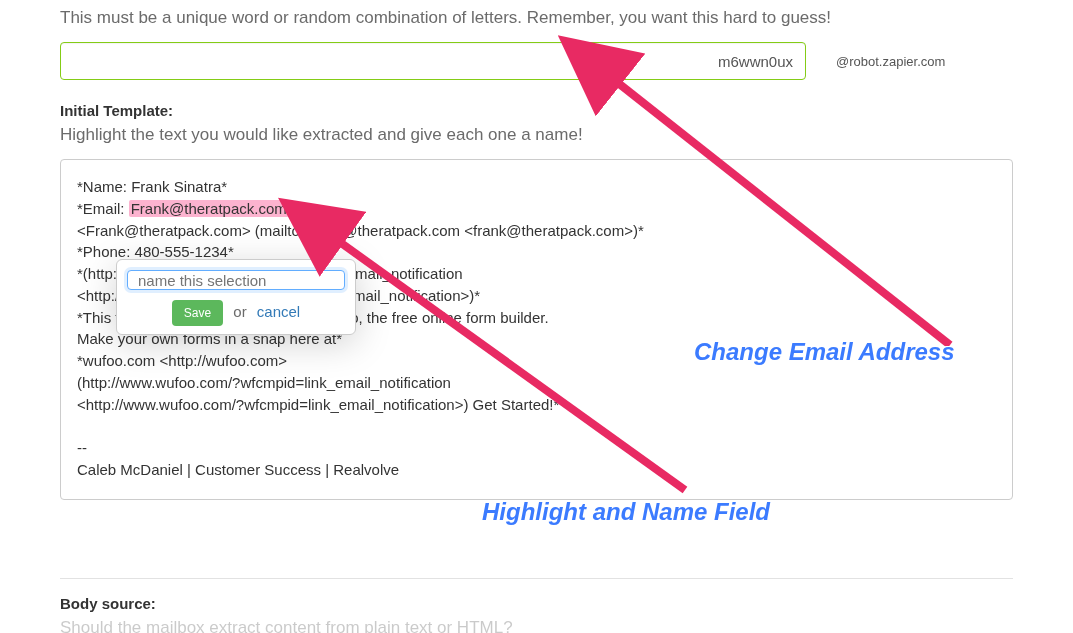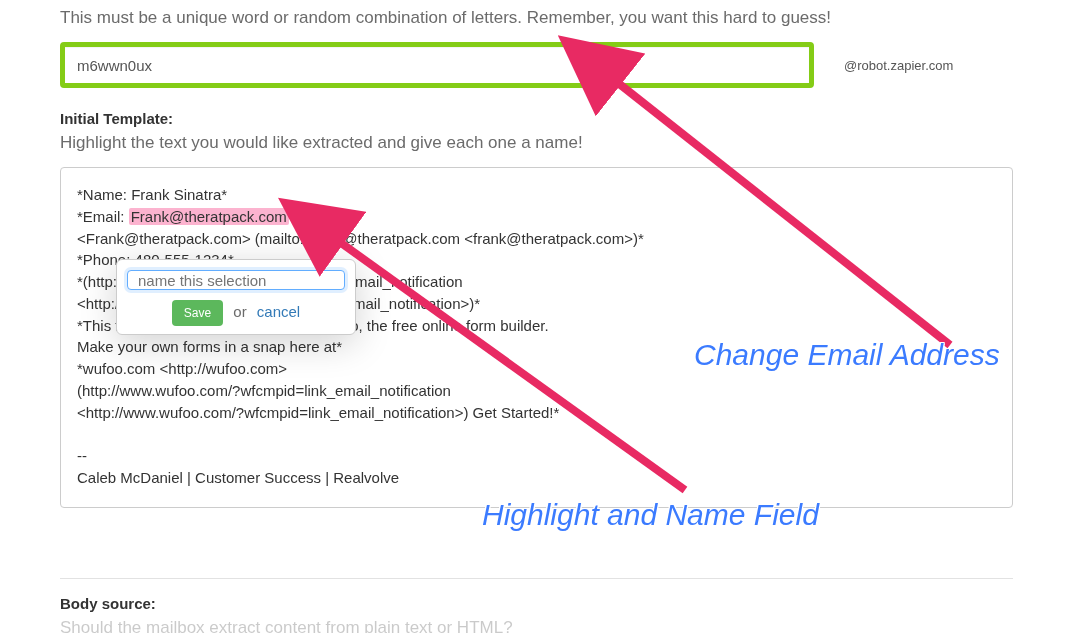--- a/index.html
+++ b/index.html
@@ -3,43 +3,43 @@
 <meta charset="utf-8">
 <style>
   html,body{margin:0;padding:0;background:#fff;color:#333;
     font-family:-apple-system,BlinkMacSystemFont,"Segoe UI","Helvetica Neue",Arial,sans-serif;
     font-size:15px;}
   .page{position:relative;width:1073px;height:633px;}
   .section{padding:0 60px;}
   .label{font-weight:700;color:#333;font-size:15px;margin:0;}
   .helptext{color:#6b6b6b;margin:6px 0 14px 0;font-size:17px;}
   .addr-row{display:flex;align-items:center;gap:30px;}
-  .text-input{width:720px;height:36px;border:5px solid #84cc16;border-radius:4px;
-    padding:0 12px;font-size:15px;color:#555;box-shadow:inset 0 1px 1px rgba(0,0,0,.05);}
+  .text-input{width:720px;height:36px;border:1px solid #84cc16;border-radius:4px;
+    padding:0 12px;font-size:15px;color:#555;box-shadow:inset 0 1px 1px rgba(0,0,0,.05);text-align:right;}
   .suffix{color:#555;font-size:13px;}
   
   .template-box{position:relative;margin-top:14px;border:1px solid #ccc;border-radius:4px;
     padding:16px 16px 18px 16px;font-size:15px;line-height:1.45;color:#333;white-space:pre-wrap;
     font-family:inherit;}
   .hl{background:#fcb3cf;padding:0 2px;border-radius:2px;}
   
   .popover{position:absolute;left:116px;top:259px;width:218px;background:#fff;
     border:1px solid #ccc;border-radius:6px;box-shadow:0 8px 36px rgba(0,0,0,.18);
     padding:10px 10px 8px 10px;}
   .pop-input{width:100%;box-sizing:border-box;height:20px;border:1px solid #62adff;
     border-radius:4px;padding:0 10px;font-size:15px;outline:none;
     box-shadow:0 0 0 3px rgba(0,123,255,.12);}
   .pop-actions{text-align:center;margin-top:10px;font-size:15px;}
   .btn-save{background:#5cb85c;border:none;color:#fff;font-size:12px;
     padding:6px 12px;border-radius:4px;cursor:pointer;}
   .or{color:#6b6b6b;margin:0 6px;}
   .link-cancel{color:#337ab7;text-decoration:none;cursor:pointer;}
   
   .svg-overlay{position:absolute;left:0;top:0;width:1073px;height:633px;pointer-events:none;}
-  .callout{position:absolute;font-weight:400;font-style:italic;font-size:30px;
+  .callout{position:absolute;font-weight:700;font-style:italic;font-size:24px;
     color:#3b7bff;text-shadow:1px 0 #fff,-1px 0 #fff,0 1px #fff,0 -1px #fff,
     1px 1px #fff,-1px -1px #fff,1px -1px #fff,-1px 1px #fff;pointer-events:none;
     white-space:nowrap;}
   hr.soft{border:none;border-top:1px solid #e2e2e2;margin:20px 0 16px 0;}
 </style>
 </head>
 <body>
 <div class="page">
 
   <div class="section" style="padding-top:2px;">

